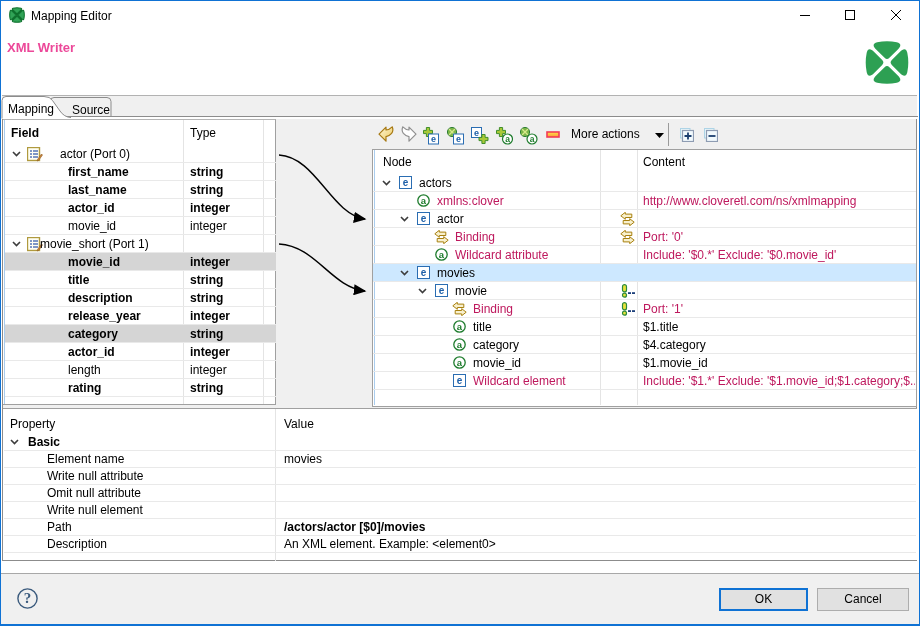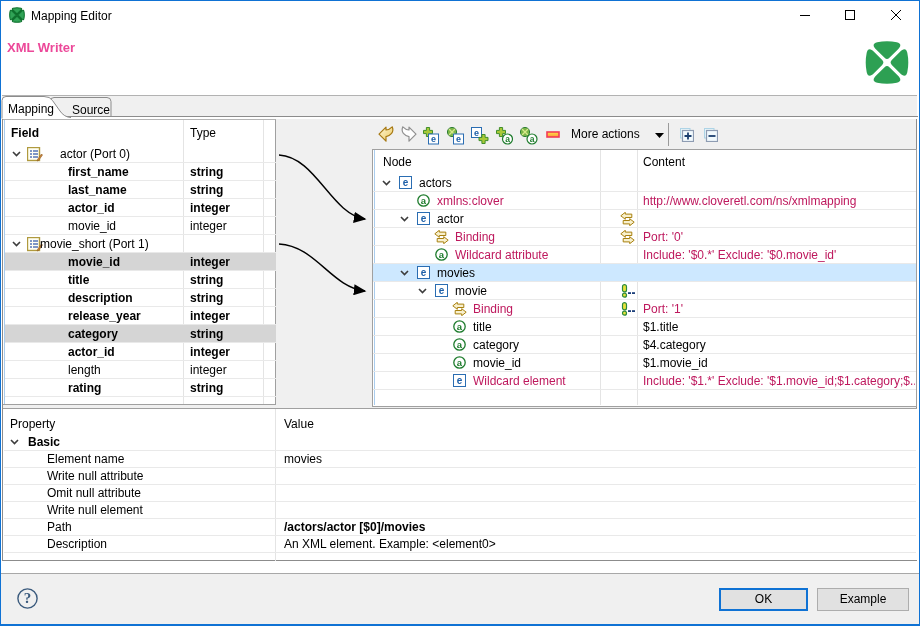--- a/index.html
+++ b/index.html
@@ -388,14 +388,14 @@
       <div class="abs t12" style="left:47px;top:537px;">Description</div>
       <div class="abs t12" style="left:284px;top:537px;">An XML element. Example: &lt;element0&gt;</div>
     </div>
 
   <div class="abs" style="left:1px;top:573px;width:918px;height:51px;background:#f0f0f0;border-top:1px solid #a8a8a8;box-sizing:border-box;"></div>
   <svg class="abs" style="left:17px;top:588px" width="21" height="21" viewBox="0 0 21 21">
     <circle cx="10.5" cy="10.5" r="9.6" fill="none" stroke="#3a5a7d" stroke-width="1.4"></circle>
     <text x="10.5" y="15.4" font-size="15" font-weight="bold" fill="#3a5a7d" text-anchor="middle" font-family="Liberation Serif,serif">?</text>
   </svg>
   <div class="abs" style="left:719px;top:588px;width:89px;height:23px;background:#e1e1e1;border:2px solid #0f72d4;box-sizing:border-box;text-align:center;font-size:12px;line-height:19px;">OK</div>
-  <div class="abs" style="left:817px;top:588px;width:92px;height:23px;background:#e1e1e1;border:1px solid #adadad;box-sizing:border-box;text-align:center;font-size:12px;line-height:21px;">Example</div>
+  <div class="abs" style="left:817px;top:588px;width:92px;height:23px;background:#e1e1e1;border:1px solid #adadad;box-sizing:border-box;text-align:center;font-size:12px;line-height:21px;">Cancel</div>
 </div>
 
 </body></html>

